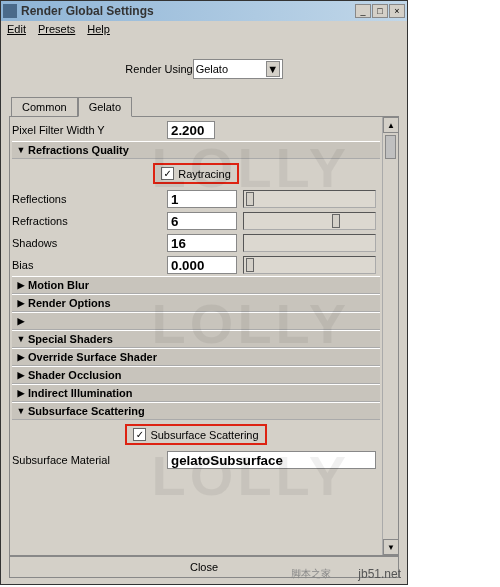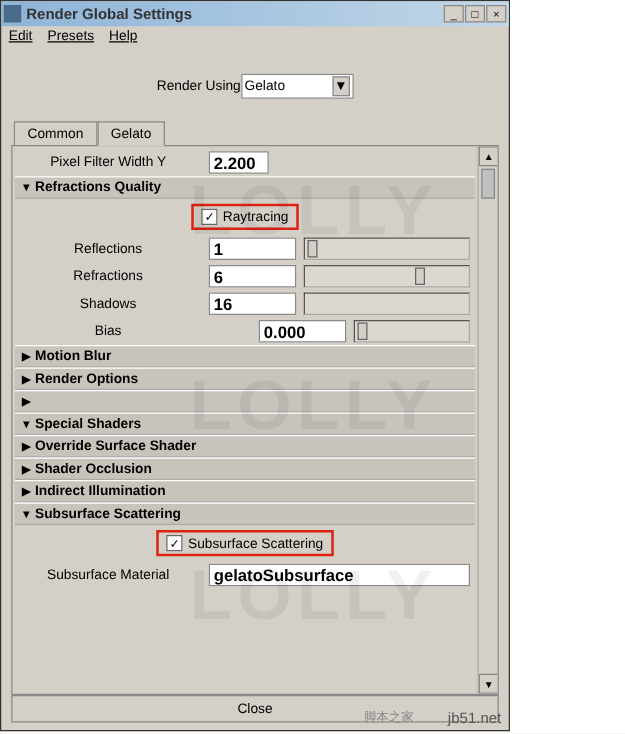--- a/index.html
+++ b/index.html
@@ -19,21 +19,21 @@
 .tabs { display: flex; margin-left: 2px; }
 .tab { padding: 3px 10px; border: 1px solid #888; background: #d4d0c8; font-size: 11px; }
 .tab.active { border-bottom: 1px solid #d4d0c8; background: #d4d0c8; position: relative; z-index: 2; }
 .panel { border: 1px solid #888; background: #d4d0c8; margin-top: -1px; height: 440px; position: relative; overflow: hidden; padding: 2px 2px 2px 2px; }
 .scroll-v { position: absolute; right: 0; top: 0; bottom: 0; width: 16px; background: #d4d0c8; border-left: 1px solid #aaa; }
 .scroll-thumb { position: absolute; top: 18px; left: 2px; right: 2px; height: 24px; background: #c0c0c0; border: 1px solid #888; }
 .scroll-btn { width: 16px; height: 16px; background: #d4d0c8; border: 1px solid #888; position: absolute; left: 0; display: flex; align-items: center; justify-content: center; font-size: 8px; }
 .inner { margin-right: 16px; position: relative; }
 .watermark { position: absolute; font-size: 56px; font-weight: 900; color: rgba(0,0,0,0.06); letter-spacing: 4px; pointer-events: none; font-family: Arial; margin-top: 24px; }
 .row { display: flex; align-items: center; height: 22px; padding-right: 4px; }
-.label-r { width: 155px; text-align: center; padding-right: 6px; }
+.label-r { width: 155px; text-align: left; padding-right: 6px; }
 .input { height: 18px; border: 1px solid #888; background: #fff; padding: 0 3px; font-weight: bold; }
 .slider { flex: 1; height: 18px; position: relative; margin-left: 6px; border: 1px inset #aaa; background: #dcd8d0; }
 .slider-thumb { position: absolute; top: 1px; width: 8px; height: 14px; background: #d4d0c8; border: 1px solid #666; }
 .section-hdr { display: flex; align-items: center; background: #c8c4bc; border-top: 1px solid #fff; border-bottom: 1px solid #aaa; height: 18px; font-weight: bold; font-size: 11px; padding-left: 2px; }
 .section-hdr .arrow { width: 14px; text-align: center; font-size: 9px; }
 .chk-row { display: flex; align-items: center; justify-content: center; padding: 4px 0; }
 .redbox { border: 2px solid #d21; padding: 2px 6px; display: inline-flex; align-items: center; gap: 4px; }
 .checkbox { width: 13px; height: 13px; border: 1px solid #666; background: #fff; display: flex; align-items: center; justify-content: center; font-size: 10px; color: #000; }
 .btm-bar { position: absolute; bottom: 6px; left: 8px; right: 8px; height: 22px; border: 1px solid #888; background: #d4d0c8; display: flex; align-items: center; justify-content: center; }
 .footer-wm { position: absolute; bottom: 3px; right: 6px; font-size: 12px; color: #555; }
@@ -112,21 +112,21 @@
         </div>
         <div class="row">
           <div class="label-r">Shadows</div>
           <input class="input" style="width: 70px;" value="16">
           <div class="slider">
               <div class="slider-thumb" style="left:140px"></div>
             </div>
         </div>
         <div class="row">
           <div class="label-r">Bias</div>
-          <input class="input" style="width: 70px; margin-left: 40px;" value="0.000">
+          <input class="input" style="width: 70px;" value="0.000">
           <div class="slider">
               <div class="slider-thumb" style="left:2px"></div>
             </div>
         </div>
 
         <div class="section-hdr">
             <span class="arrow">▶</span>
             <span>Motion Blur</span>
           </div>
         <div class="section-hdr">

